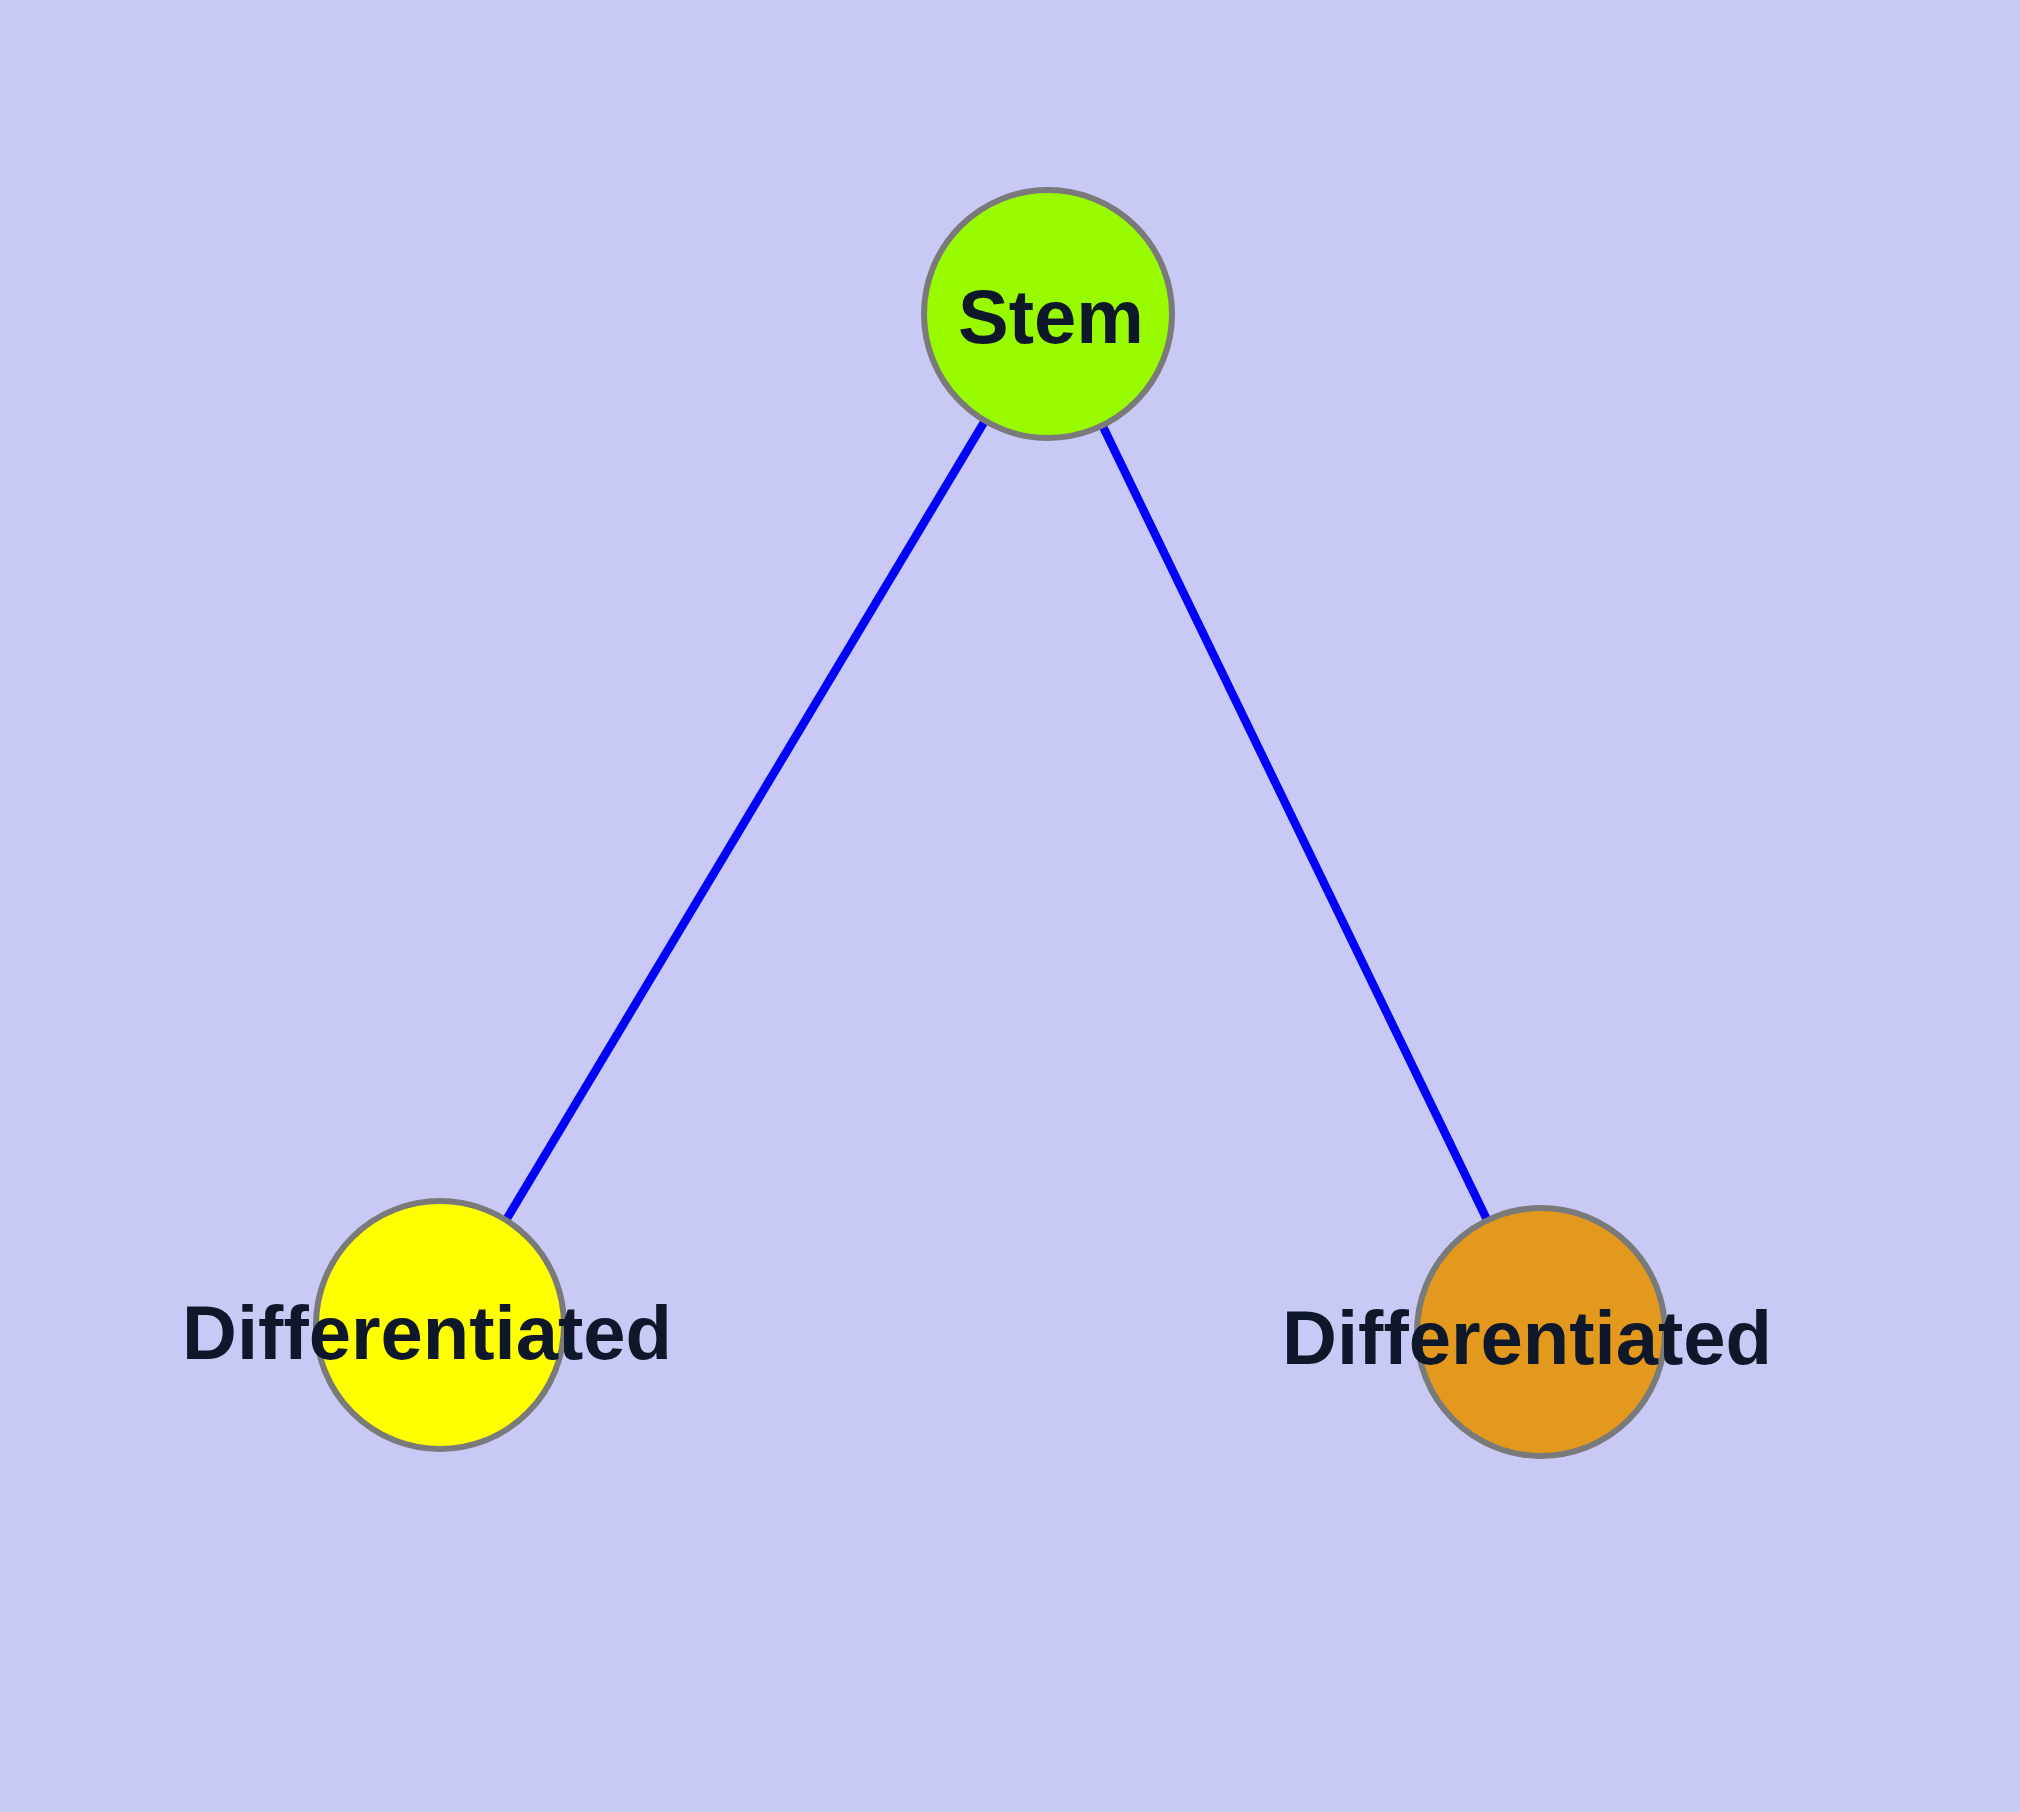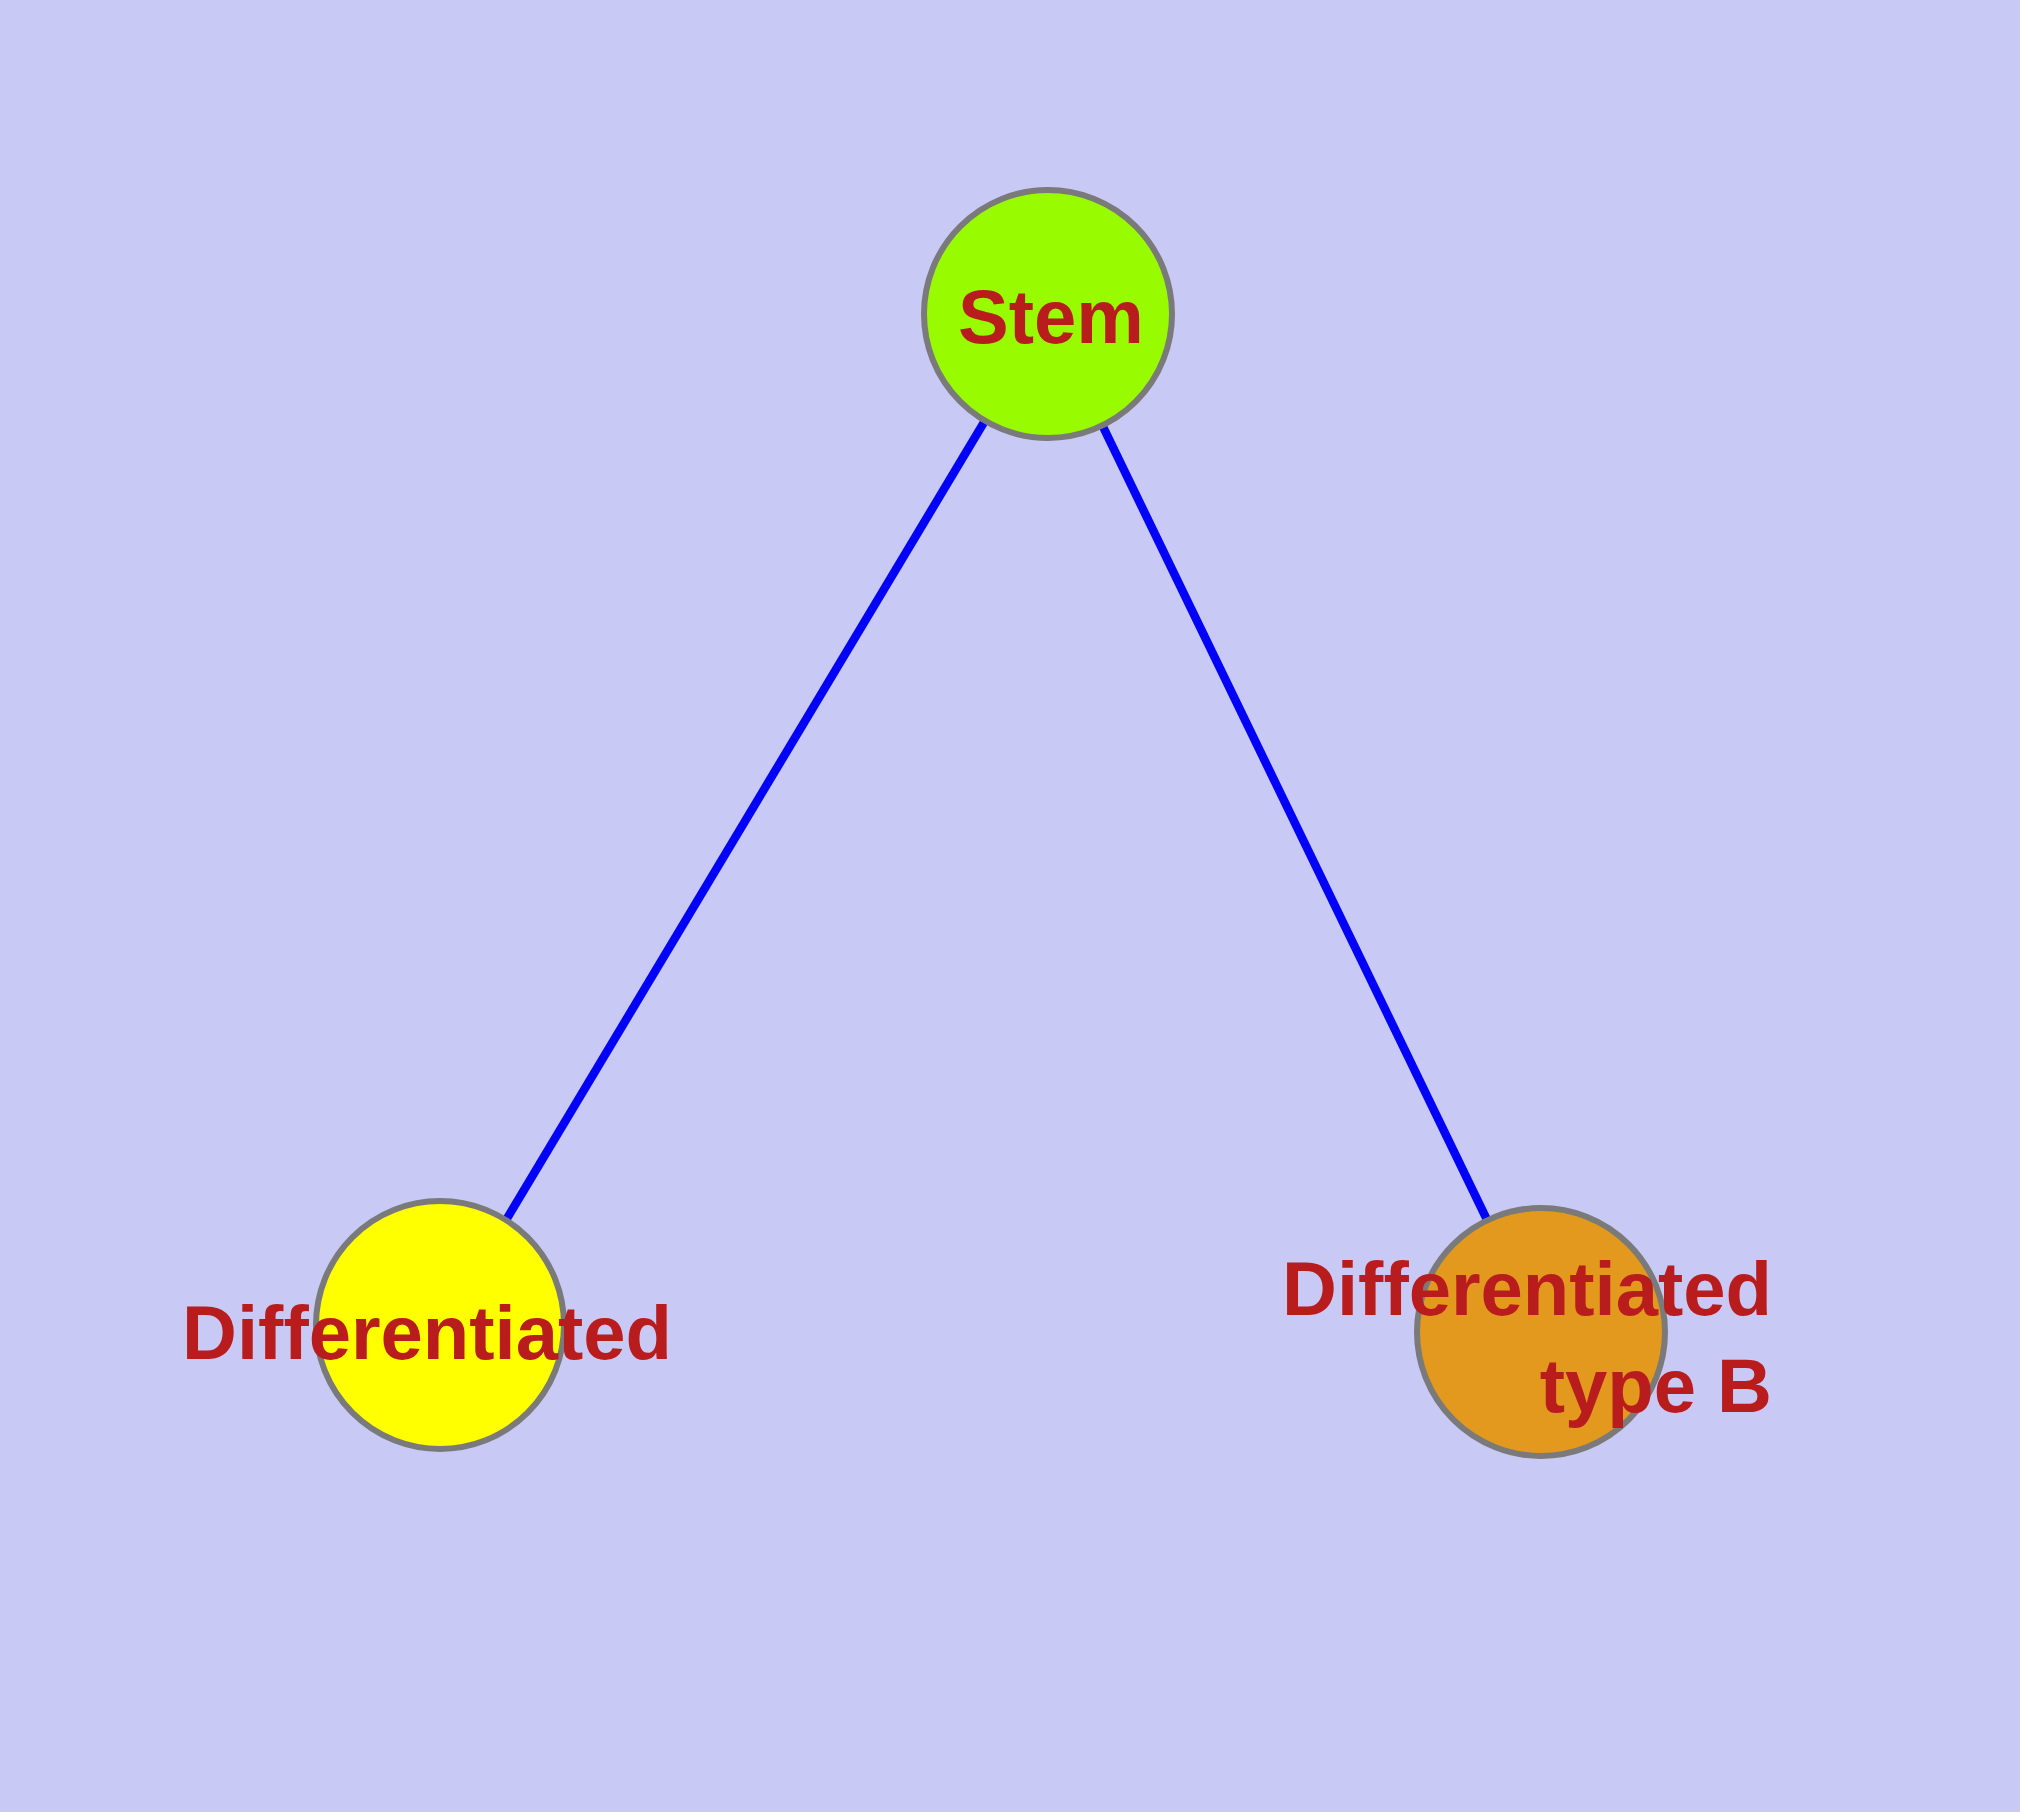--- a/index.html
+++ b/index.html
@@ -33,25 +33,25 @@
     box-sizing: border-box;
     z-index: 2;
   }
   .node-stem   { left: 921px; top: 187px;  }
   .node-type-a { left: 313px;  top: 1198px; }
   .node-type-b { left: 1414px; top: 1205px; }
   .node-label {
     position: absolute;
     transform: translate(-50%, -50%);
     z-index: 3;
-    color: #b91c1c;
+    color: #0f172a;
     font-weight: bold;
     font-size: 76px;
     line-height: 97px;
-    text-align: right;
+    text-align: center;
     white-space: nowrap;
   }
   .label-stem   { left: 1051px; top: 316px;  }
   .label-type-a { left: 427px;  top: 1332px; }
   .label-type-b { left: 1527px; top: 1337px; }
   .label-line { display: block; }
 </style>
 </head>
 <body>
 
@@ -69,17 +69,16 @@
   <div class="node-label label-stem">
     <span class="label-line">Stem</span>
   </div>
 
   <div class="node-label label-type-a">
     <span class="label-line">Differentiated</span>
   </div>
 
   <div class="node-label label-type-b">
     <span class="label-line">Differentiated</span>
-    <span class="label-line">type B</span>
   </div>
 
 </div>
 
 
 </body></html>

